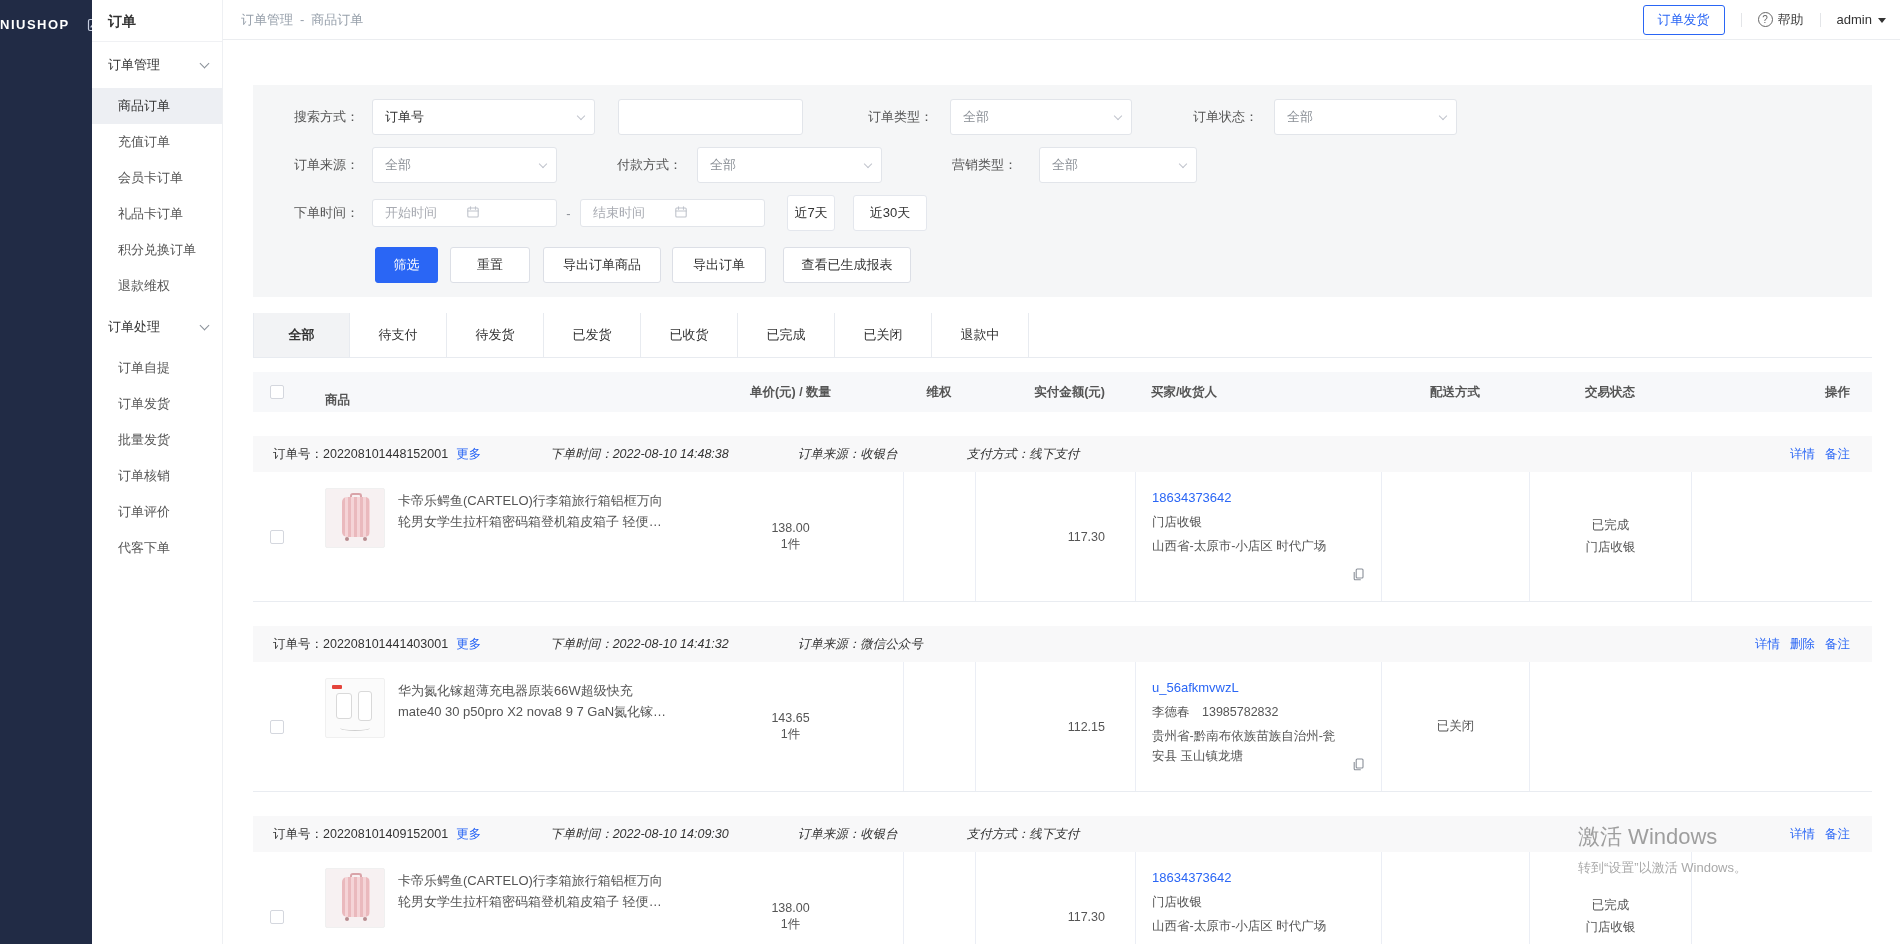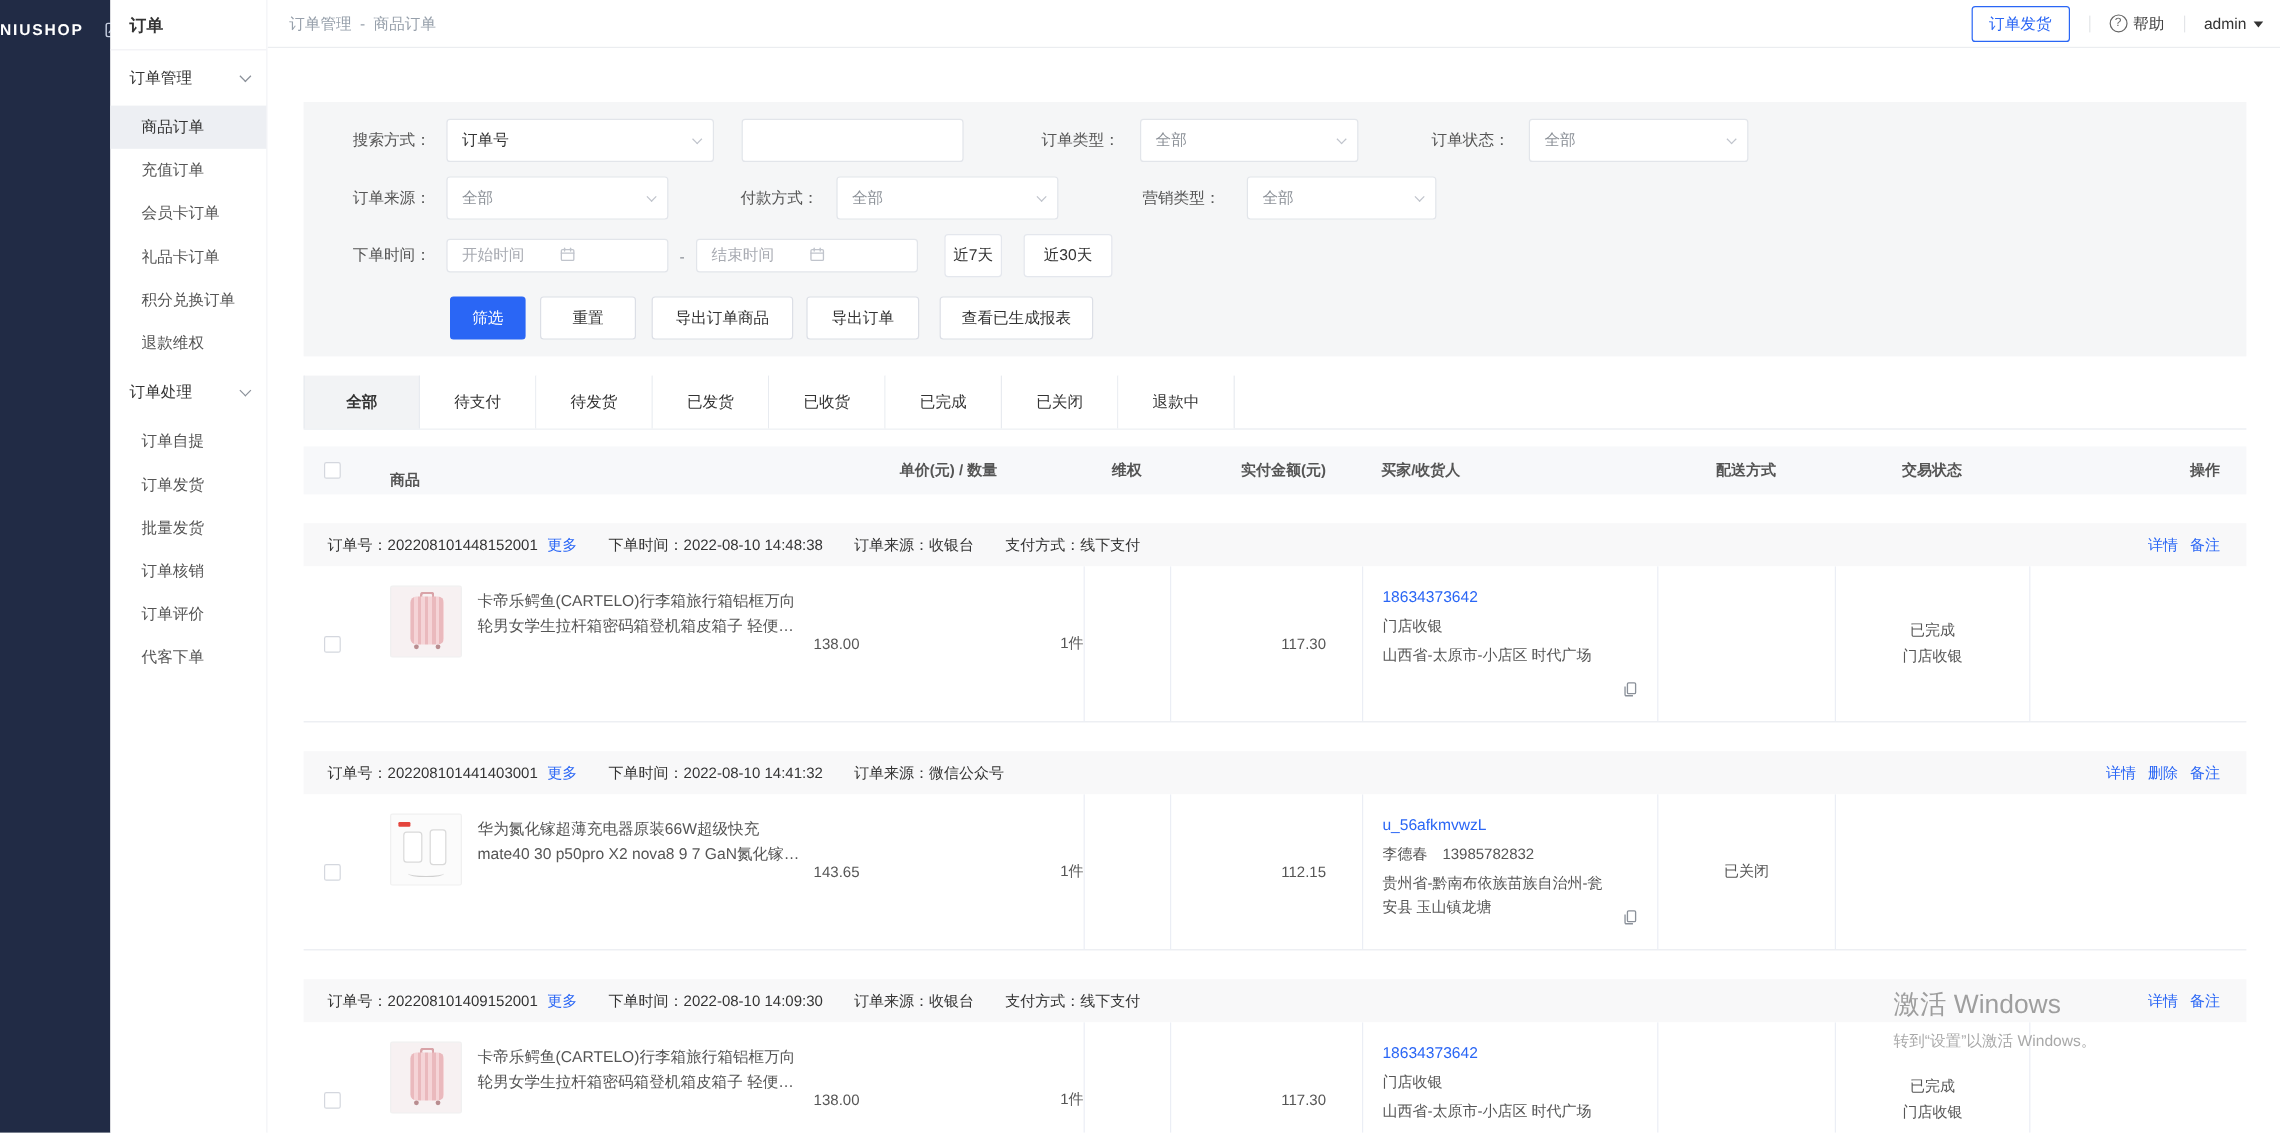--- a/index.html
+++ b/index.html
@@ -87,21 +87,21 @@
   .th.left16 { padding-left:16px; }
   .th.right22 { text-align:right; padding-right:22px; }
   .cb { width:14px; height:14px; border:1px solid #d4d7de; border-radius:2px; background:#fff;
     display:inline-block; cursor:pointer; }
   .th-check, .c-check { display:flex; align-items:center; justify-content:center; }
 
   .order-group { width:1619px; margin-top:24px; }
   .ohead { height:36px; background:#f8f8f9; display:flex; align-items:center; padding:0 14px 0 20px;
     font-size:12.5px; color:#333; }
   .ofield { white-space:nowrap; }
-  .ofield.gap { margin-left:26px; }
+  .ofield.gap { margin-left:69px;font-style:italic; }
   .lnk { color:#2a66f5; cursor:pointer; text-decoration:none; }
   .lnk:empty { display:none; }
   .more { margin-left:8px; }
   .oactions { margin-left:auto; padding-right:8px; display:flex; gap:10px; font-size:12.5px; }
 
   .prow { min-height:130px; border-bottom:1px solid #e9ecf1; background:#fff; }
   .cell { font-size:12.5px; color:#555; }
   .bl { border-left:1px solid #ebeef5; }
   .c-prod { display:flex; padding:16px 10px 0 24px; }
   .pimg { width:60px; height:60px; flex:0 0 60px; border:1px solid #f0f0f0; border-radius:2px;
@@ -117,21 +117,21 @@
   .pimg.charger { background:#fbfbfb; }
   .pimg.charger .b1 { position:absolute; left:10px; top:14px; width:16px; height:26px; background:#fff;
     border:1px solid #d9d9d9; border-radius:3px; }
   .pimg.charger .b2 { position:absolute; left:32px; top:12px; width:14px; height:30px; background:#fff;
     border:1px solid #d9d9d9; border-radius:3px; }
   .pimg.charger .dot { position:absolute; left:6px; top:6px; width:10px; height:4px; background:#e4443c; border-radius:1px; }
   .pimg.charger .cable { position:absolute; left:14px; bottom:6px; width:30px; height:6px;
     border-bottom:1.5px solid #cfcfcf; border-radius:50%; }
   .ptitle { font-size:13px; color:#555; line-height:21px; max-height:42px; overflow:hidden;
     display:-webkit-box; -webkit-line-clamp:2; -webkit-box-orient:vertical; padding-top:2px; }
-  .c-price { display:flex; align-items:center; justify-content:space-between; gap:1px; }
+  .c-price { display:flex; flex-direction:column; align-items:center; justify-content:center; gap:1px; }
   .c-dispute { }
   .c-paid { display:flex; align-items:center; justify-content:flex-end; padding-right:30px; }
   .c-buyer { position:relative; padding:16px 38px 14px 16px; line-height:20px; }
   .c-buyer .acct { font-size:13px; margin-bottom:4px; display:inline-block; }
   .c-buyer .line { margin-bottom:4px; color:#555; }
   .copy-ic { position:absolute; right:16px; bottom:14px; color:#8a9099; cursor:pointer; }
   .c-del { display:flex; align-items:center; justify-content:center; }
   .c-status { display:flex; flex-direction:column; align-items:center; justify-content:center; gap:5px; }
   .c-act { }
 

